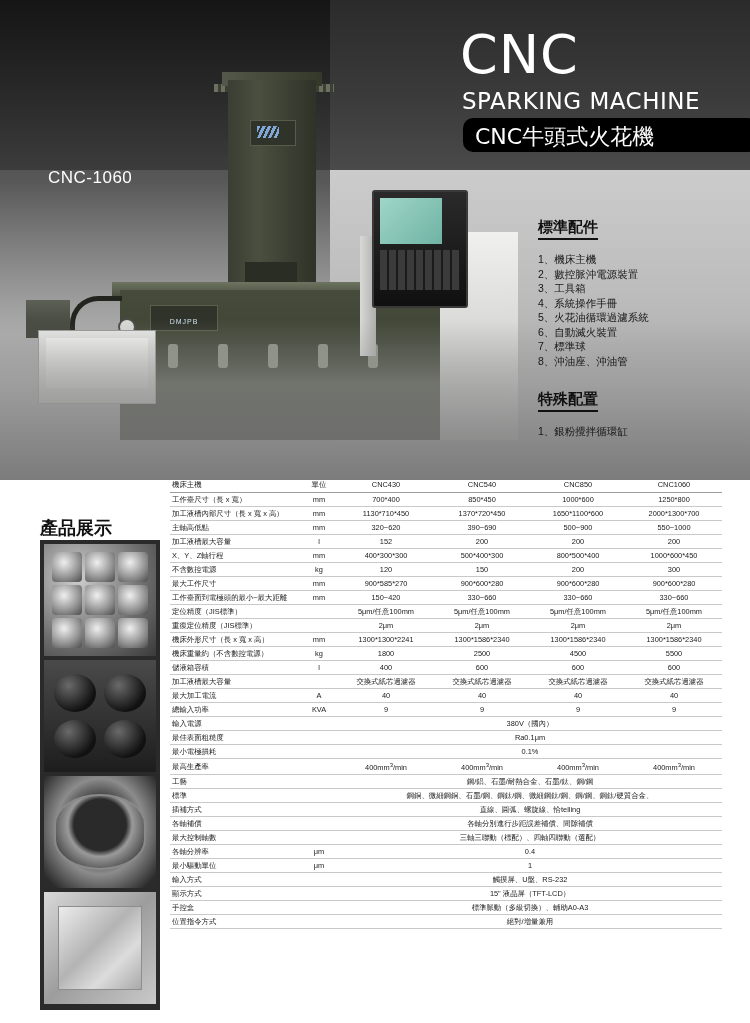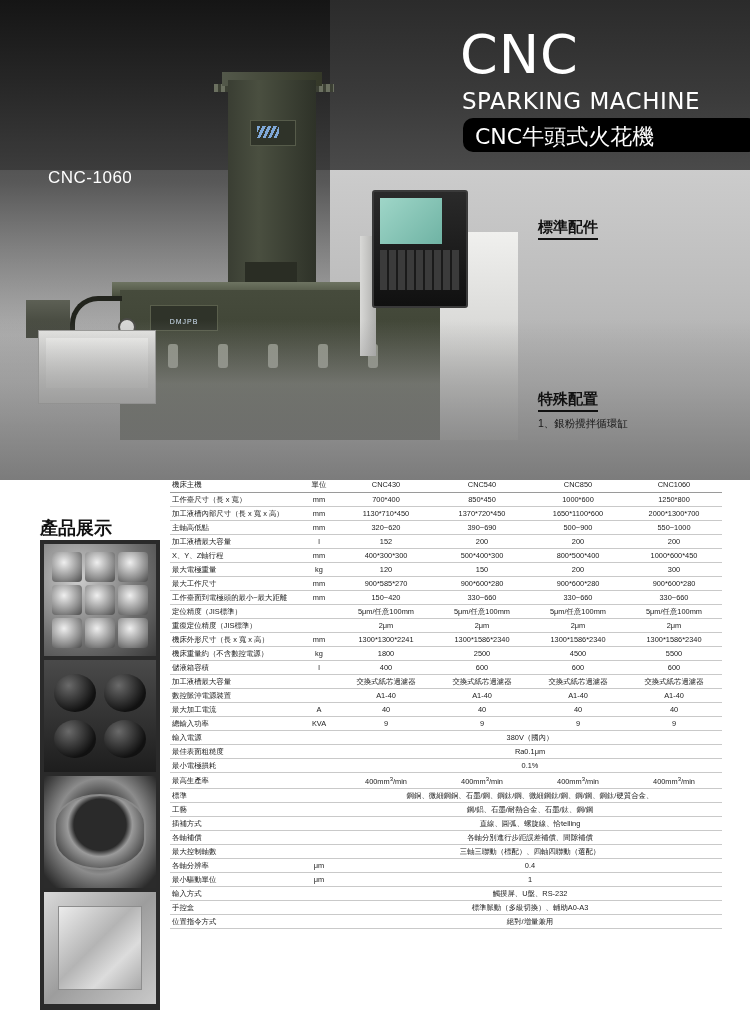--- a/index.html
+++ b/index.html
@@ -53,21 +53,21 @@
 
   .model-label {
     position:absolute; left:48px; top:168px;
     color:#ffffff; font-size:17px; letter-spacing:0.5px;
   }
 
   
   .acc-block { position:absolute; left:538px; top:218px; width:200px; color:#1a1a1a; }
   .acc-head {
     font-size:15px; font-weight:bold; color:#111;
-    border-bottom:2px solid #111; display:inline-block; padding-bottom:1px; margin-bottom:4px;
+    border-bottom:2px solid #111; display:inline-block; padding-bottom:1px; margin-bottom:12px;
   }
   .acc-list { font-size:10.5px; line-height:14.5px; color:#161616; }
   .acc-block2 { position:absolute; left:538px; top:390px; width:200px; color:#1a1a1a; }
 
   
   .machine { position:absolute; left:0; top:0; width:750px; height:480px; }
   .m-column {
     position:absolute; left:228px; top:80px; width:88px; height:205px;
     background: linear-gradient(90deg,#3a3e33 0%, #4a4f40 35%, #2e3228 100%);
   }
@@ -250,20 +250,30 @@
 
     <div class="title-cnc">CNC</div>
     <div class="title-sub">SPARKING MACHINE</div>
     <div class="title-bar">
         <span>CNC牛頭式火花機</span>
       </div>
     <div class="model-label">CNC-1060</div>
 
     <div class="acc-block">
       <div class="acc-head">標準配件</div>
+      <div class="acc-list">
+        <div>1、機床主機</div>
+        <div>2、數控脈沖電源裝置</div>
+        <div>3、工具箱</div>
+        <div>4、系統操作手冊</div>
+        <div>5、火花油循環過濾系統</div>
+        <div>6、自動滅火裝置</div>
+        <div>7、標準球</div>
+        <div>8、沖油座、沖油管</div>
+      </div>
     </div>
 
     <div class="acc-block2">
       <div class="acc-head">特殊配置</div>
       <div class="acc-list">
         <div>1、銀粉攪拌循環缸</div>
       </div>
     </div>
   </div>
 
@@ -340,21 +350,21 @@
         </tr>
         <tr>
           <td class="c-name">X、Y、Z軸行程</td>
           <td class="c-unit">mm</td>
           <td class="c-val">400*300*300</td>
           <td class="c-val">500*400*300</td>
           <td class="c-val">800*500*400</td>
           <td class="c-val">1000*600*450</td>
         </tr>
         <tr>
-          <td class="c-name">最大電極重量</td>
+          <td class="c-name">不含數控電源</td>
           <td class="c-unit">kg</td>
           <td class="c-val">120</td>
           <td class="c-val">150</td>
           <td class="c-val">200</td>
           <td class="c-val">300</td>
         </tr>
         <tr>
           <td class="c-name">最大工作尺寸</td>
           <td class="c-unit">mm</td>
           <td class="c-val">900*585*270</td>
@@ -412,28 +422,20 @@
         </tr>
         <tr>
           <td class="c-name">加工液槽最大容量</td>
           <td class="c-unit"></td>
           <td class="c-val">交換式紙芯過濾器</td>
           <td class="c-val">交換式紙芯過濾器</td>
           <td class="c-val">交換式紙芯過濾器</td>
           <td class="c-val">交換式紙芯過濾器</td>
         </tr>
         <tr>
-          <td class="c-name">數控脈沖電源裝置</td>
-          <td class="c-unit"></td>
-          <td class="c-val">A1-40</td>
-          <td class="c-val">A1-40</td>
-          <td class="c-val">A1-40</td>
-          <td class="c-val">A1-40</td>
-        </tr>
-        <tr>
           <td class="c-name">最大加工電流</td>
           <td class="c-unit">A</td>
           <td class="c-val">40</td>
           <td class="c-val">40</td>
           <td class="c-val">40</td>
           <td class="c-val">40</td>
         </tr>
         <tr>
           <td class="c-name">總輸入功率</td>
           <td class="c-unit">KVA</td>
@@ -459,28 +461,28 @@
         </tr>
         <tr>
           <td class="c-name">最高生產率</td>
           <td class="c-unit"></td>
           <td class="c-val">400mm<span class="sup">3</span>/min</td>
           <td class="c-val">400mm<span class="sup">3</span>/min</td>
           <td class="c-val">400mm<span class="sup">3</span>/min</td>
           <td class="c-val">400mm<span class="sup">3</span>/min</td>
         </tr>
         <tr>
+          <td class="c-name">工藝</td>
+          <td class="c-unit"></td>
+          <td class="span-all" colspan="4">鋼/鋁、石墨/耐熱合金、石墨/鈦、鋼/鋼</td>
+        </tr>
+        <tr>
           <td class="c-name">標準</td>
           <td class="c-unit"></td>
           <td class="span-all" colspan="4">鋼銅、微細鋼銅、石墨/鋼、鋼鈦/鋼、微細鋼鈦/鋼、鋼/鋼、鋼鈦/硬質合金、</td>
-        </tr>
-        <tr>
-          <td class="c-name">工藝</td>
-          <td class="c-unit"></td>
-          <td class="span-all" colspan="4">鋼/鋁、石墨/耐熱合金、石墨/鈦、鋼/鋼</td>
         </tr>
         <tr>
           <td class="c-name">插補方式</td>
           <td class="c-unit"></td>
           <td class="span-all" colspan="4">直線、圓弧、螺旋線、恰telling</td>
         </tr>
         <tr>
           <td class="c-name">各軸補償</td>
           <td class="c-unit"></td>
           <td class="span-all" colspan="4">各軸分別進行步距誤差補償、間隙補償</td>
@@ -499,20 +501,25 @@
           <td class="c-name">最小驅動單位</td>
           <td class="c-unit">μm</td>
           <td class="span-all" colspan="4">1</td>
         </tr>
         <tr>
           <td class="c-name">輸入方式</td>
           <td class="c-unit"></td>
           <td class="span-all" colspan="4">觸摸屏、U盤、RS-232</td>
         </tr>
         <tr>
+          <td class="c-name">顯示方式</td>
+          <td class="c-unit"></td>
+          <td class="span-all" colspan="4">15" 液晶屏（TFT-LCD）</td>
+        </tr>
+        <tr>
           <td class="c-name">手控盒</td>
           <td class="c-unit"></td>
           <td class="span-all" colspan="4">標準脈動（多級切換）、輔助A0-A3</td>
         </tr>
         <tr>
           <td class="c-name">位置指令方式</td>
           <td class="c-unit"></td>
           <td class="span-all" colspan="4">絕對/增量兼用</td>
         </tr>
       </tbody>

